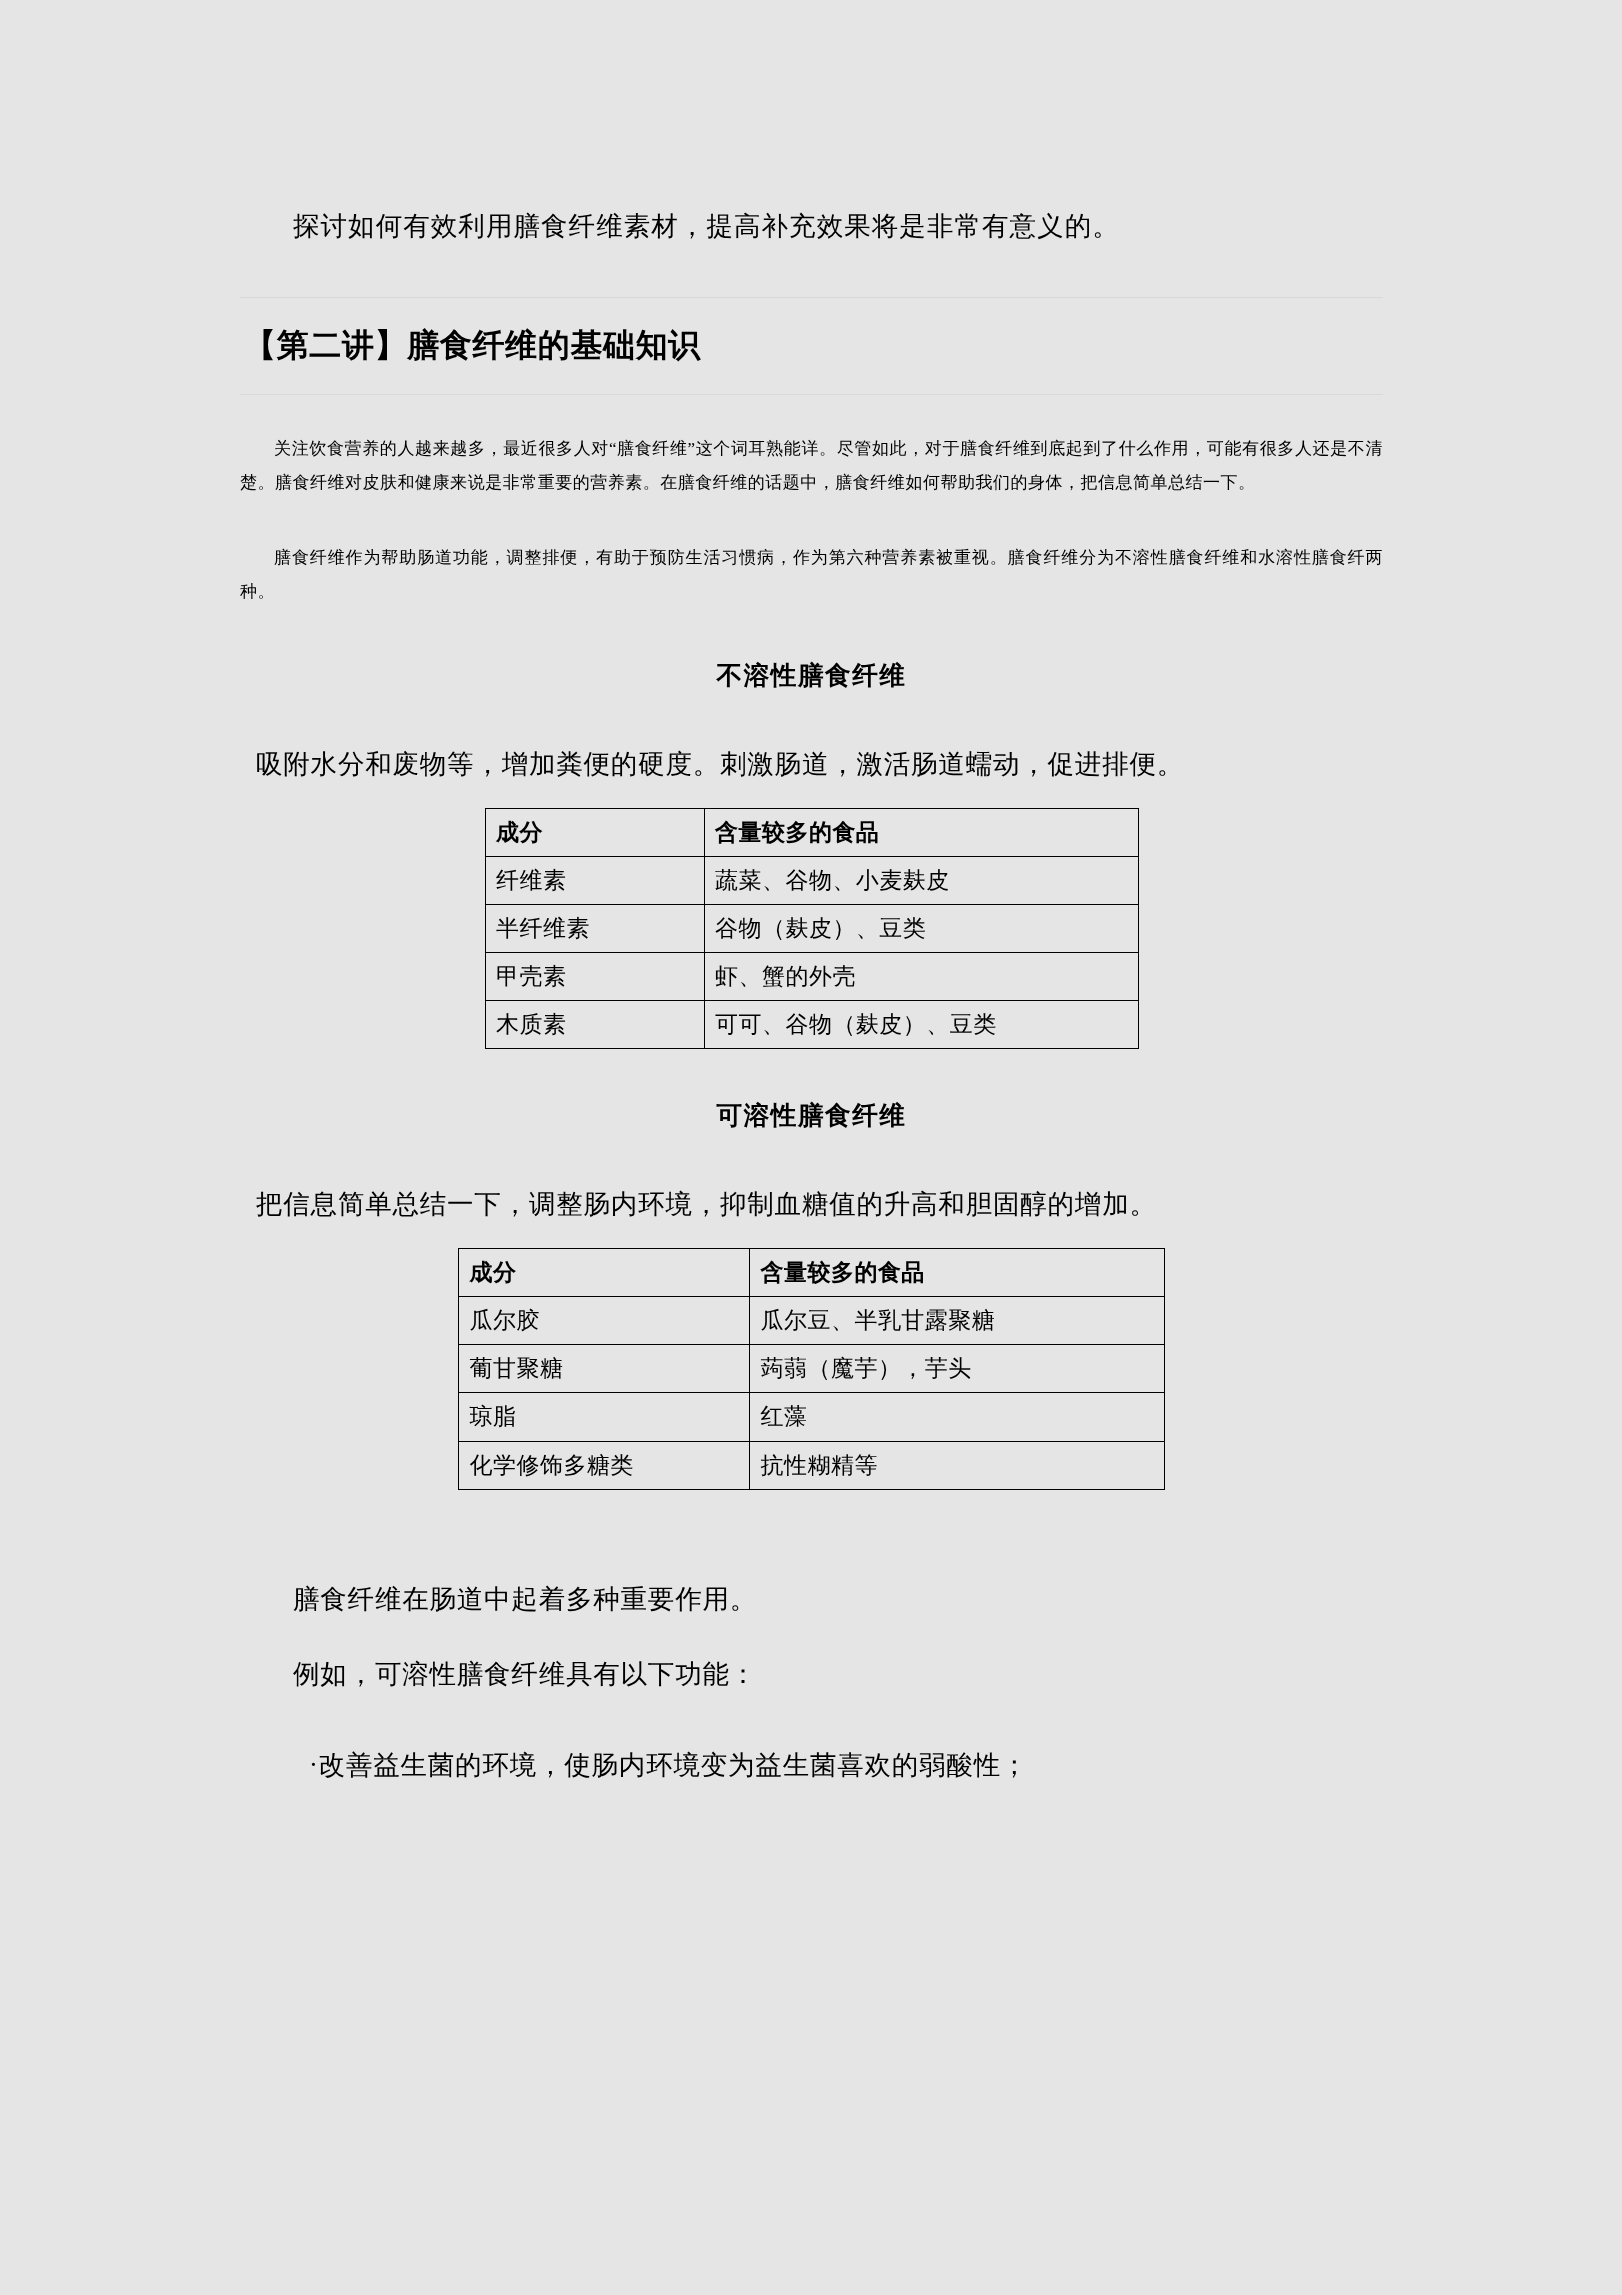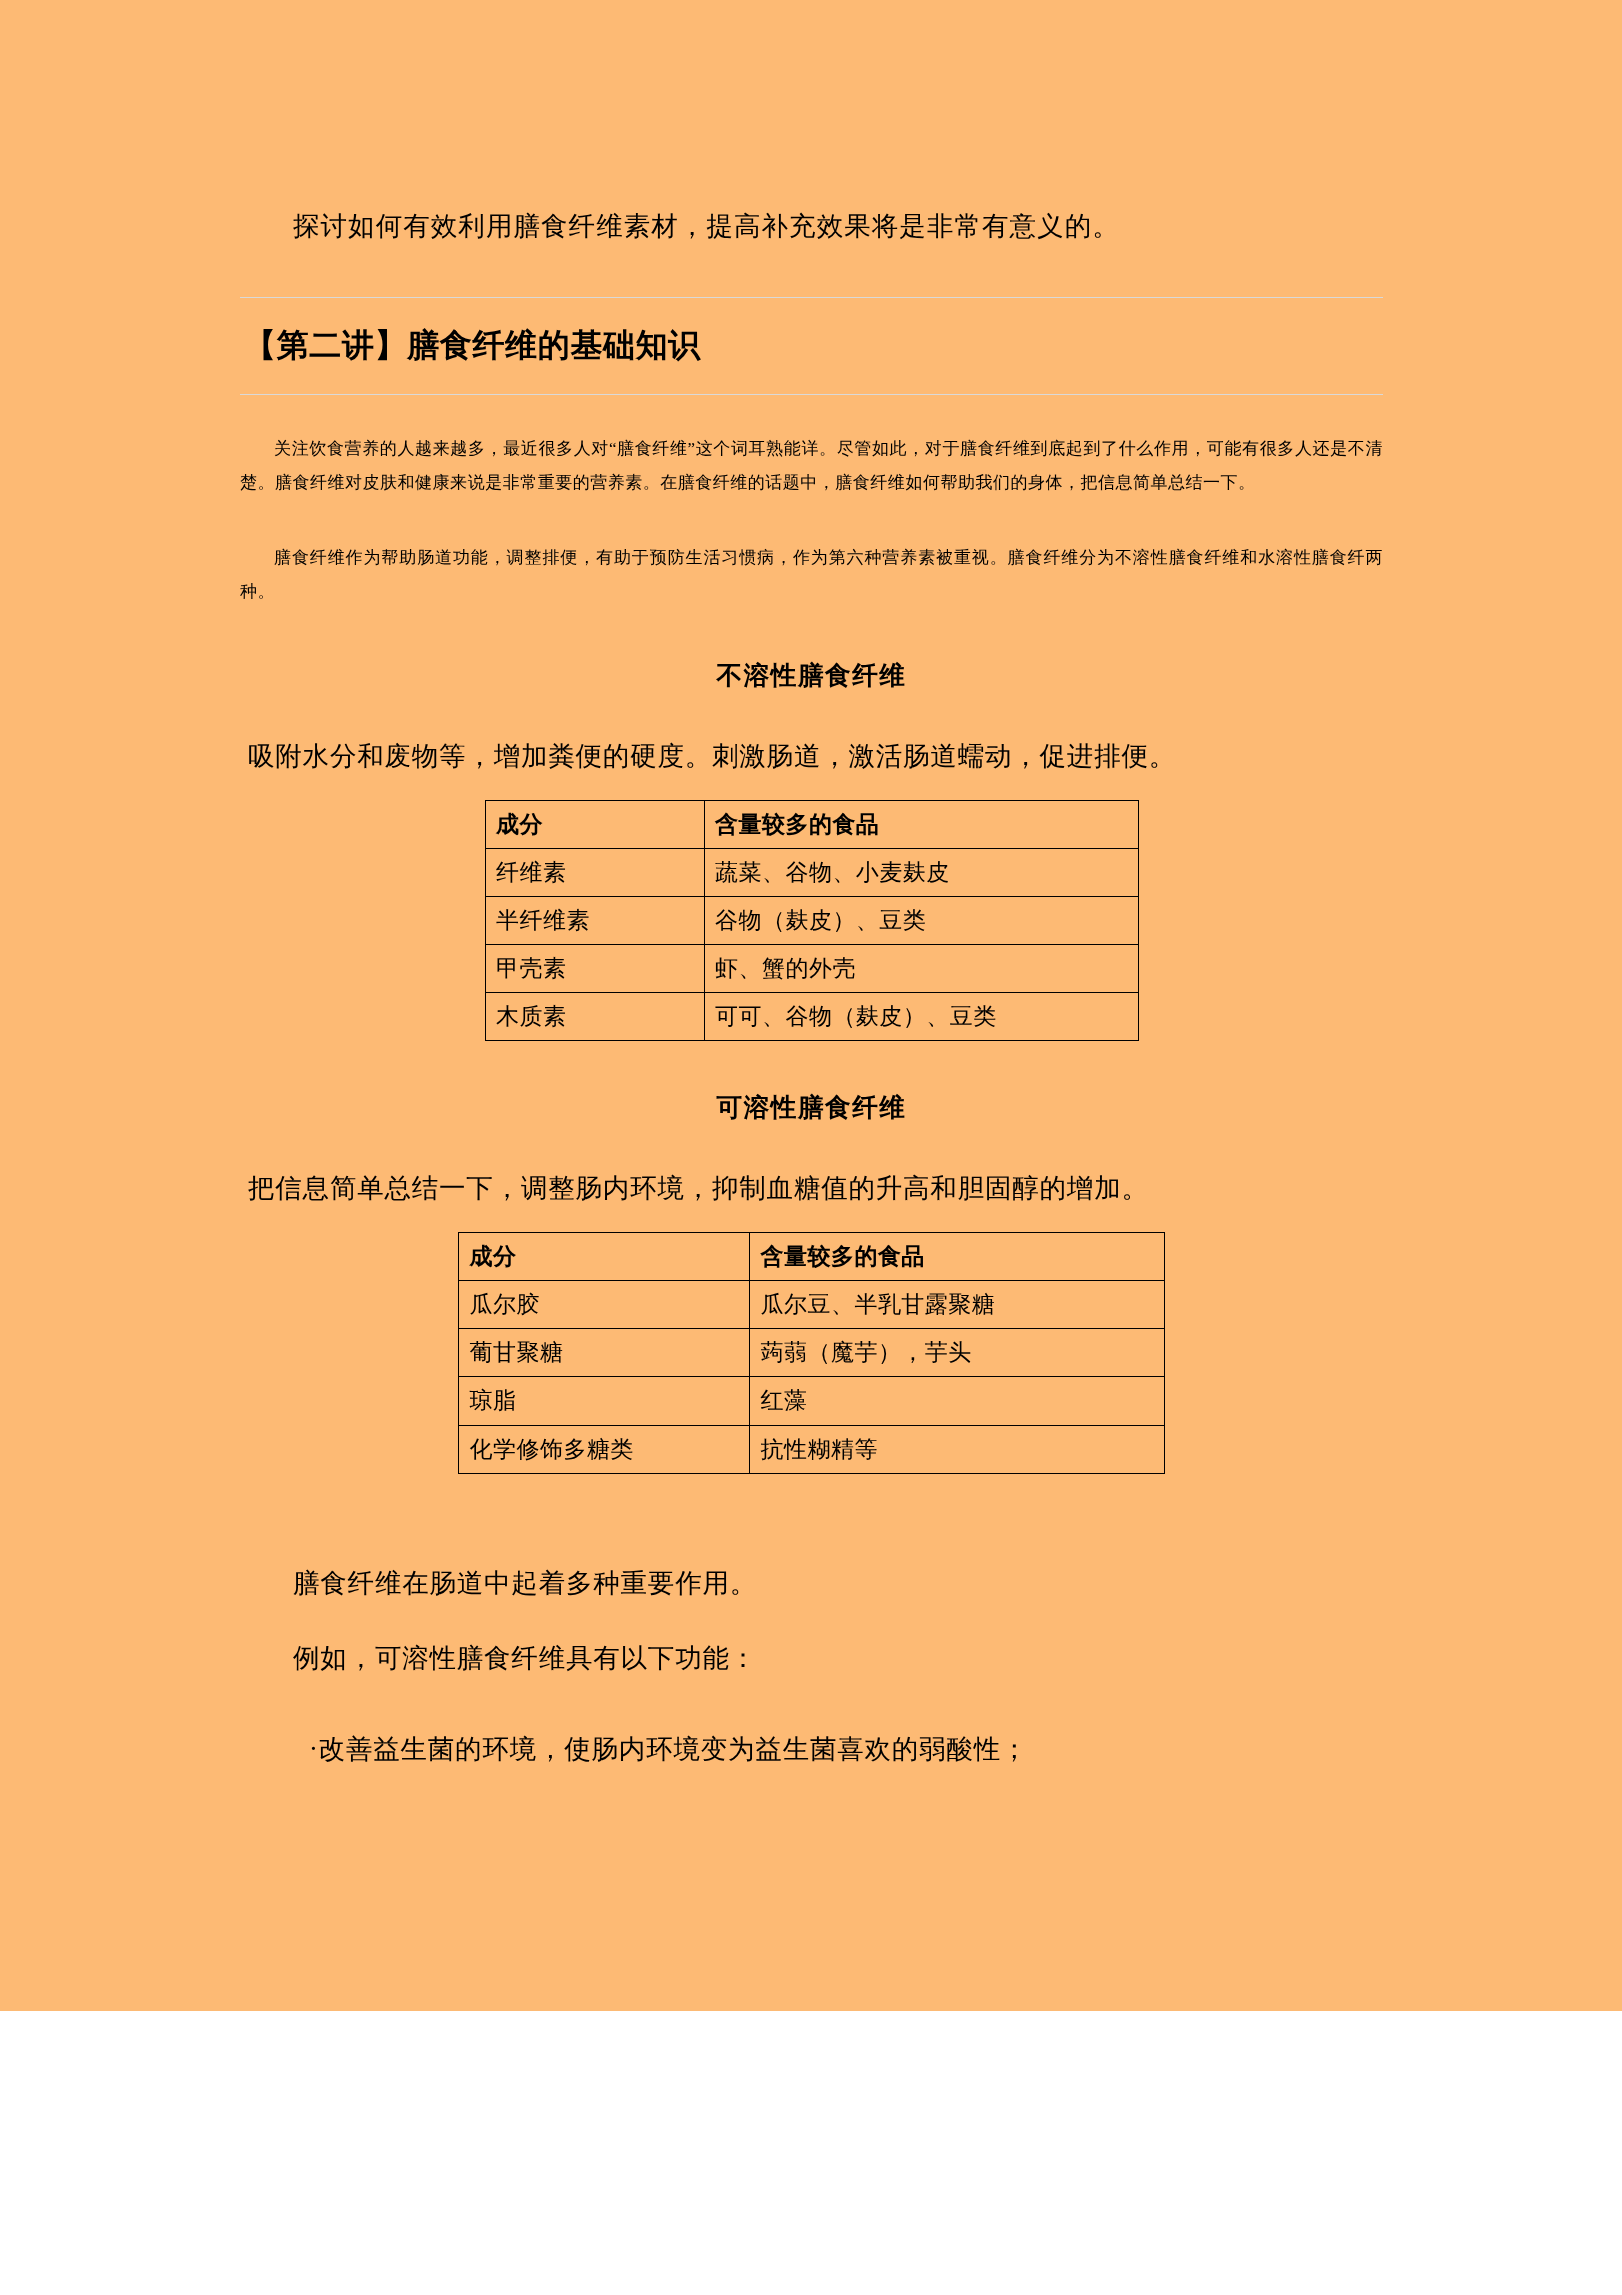--- a/index.html
+++ b/index.html
@@ -10,24 +10,24 @@
   body {
     width: 1623px;
     height: 2295px;
     font-family: "Liberation Serif", "DejaVu Serif", serif;
     color: #000000;
     -webkit-font-smoothing: antialiased;
   }
   .page {
     position: relative;
     width: 1623px;
-    height: 2011px;
+    height: 2295px;
     box-sizing: border-box;
     padding: 0 240px;
-    background: #fdba74;
+    background: #e5e5e5;
   }
   .intro-para {
     margin: 0;
     padding-top: 201px;
     font-size: 26.5px;
     line-height: 1.9;
     text-indent: 2em;
     letter-spacing: 0.04em;
   }
   .section-head {
@@ -57,21 +57,21 @@
   }
   .sub-head {
     margin: 0;
     padding-top: 49px;
     font-size: 25.6px;
     font-weight: bold;
     text-align: center;
     letter-spacing: 0.06em;
   }
   .lead-line {
-    margin: 8px;
+    margin: 16px;
     padding-top: 32px;
     font-size: 26.5px;
     line-height: 1.8;
     letter-spacing: 0.03em;
   }
   table.fiber-table {
     border-collapse: collapse;
     margin: 19.4px auto 0 auto;
     table-layout: fixed;
   }

